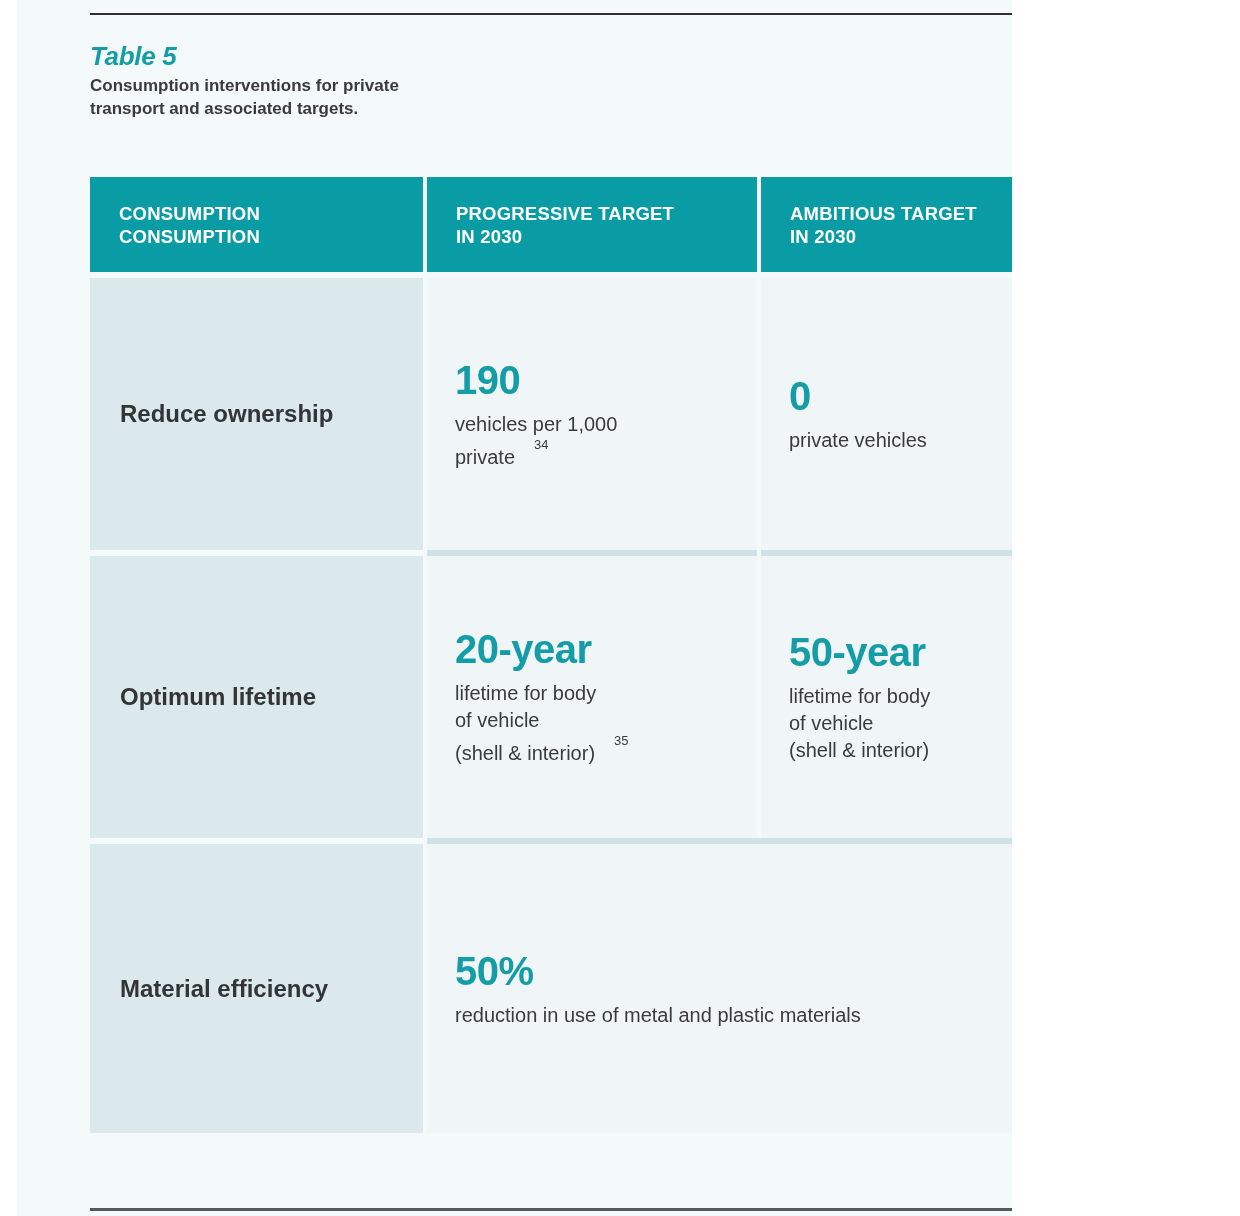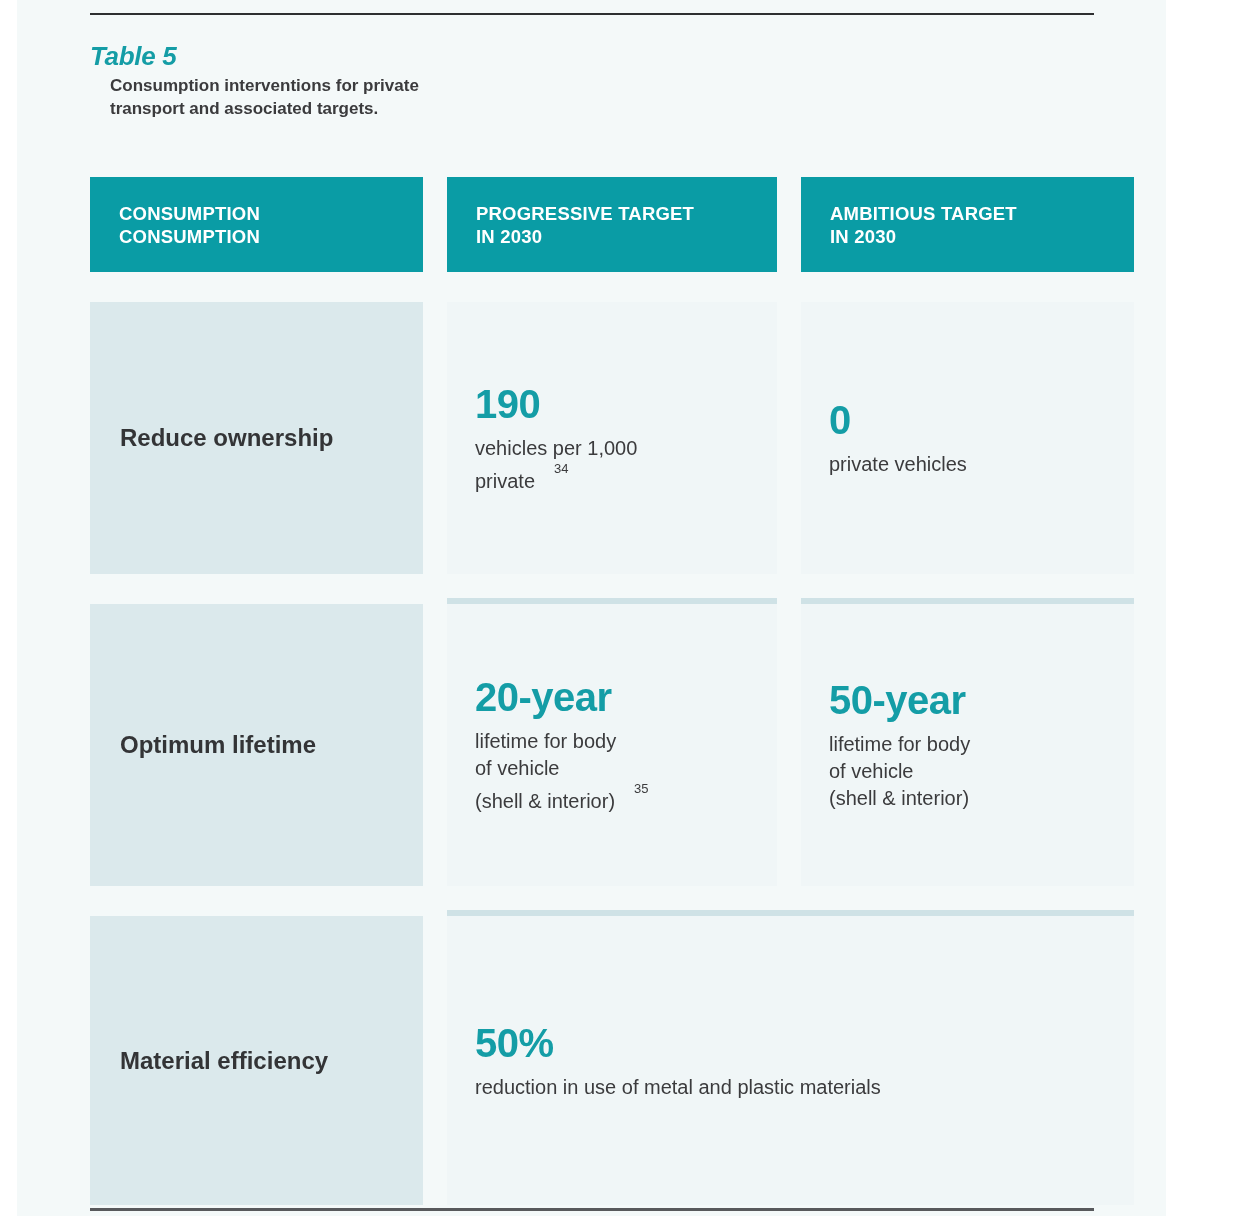--- a/index.html
+++ b/index.html
@@ -1,20 +1,20 @@
 <!DOCTYPE html>
 <html><head>
 <meta charset="utf-8">
 <style>
   html, body { margin: 0; padding: 0; }
   body { font-family: "Liberation Sans", sans-serif; }
 
   .canvas {
     position: relative;
-    width: 1240px;
+    width: 1012px;
     height: 1216px;
     background: #FFFFFF;
     overflow: hidden;
   }
 
   .content-bg {
     position: absolute;
     left: 17px;
     top: 0;
     width: 1149px;
@@ -43,32 +43,31 @@
 
   .table-caption {
     position: absolute;
     left: 90px;
     top: 74px;
     font-size: 17px;
     font-weight: bold;
     color: #3B3B3D;
     line-height: 23px;
   }
-  .table-caption .cap-line { white-space: nowrap; margin-left: 20px; }
+  .table-caption .cap-line { white-space: nowrap; }
 
   .tbl {
     position: absolute;
     left: 90px;
     top: 177px;
     width: 1004px;
     display: grid;
     grid-template-columns: 333px 330px 333px;
     grid-template-rows: 95px 278px 288px 295px;
     column-gap: 4px;
-    gap: 24px;
   }
 
   .cell { box-sizing: border-box; }
 
   .th {
     background: #0A9CA5;
     color: #FFFFFF;
     font-size: 18.5px;
     font-weight: bold;
     line-height: 23px;

